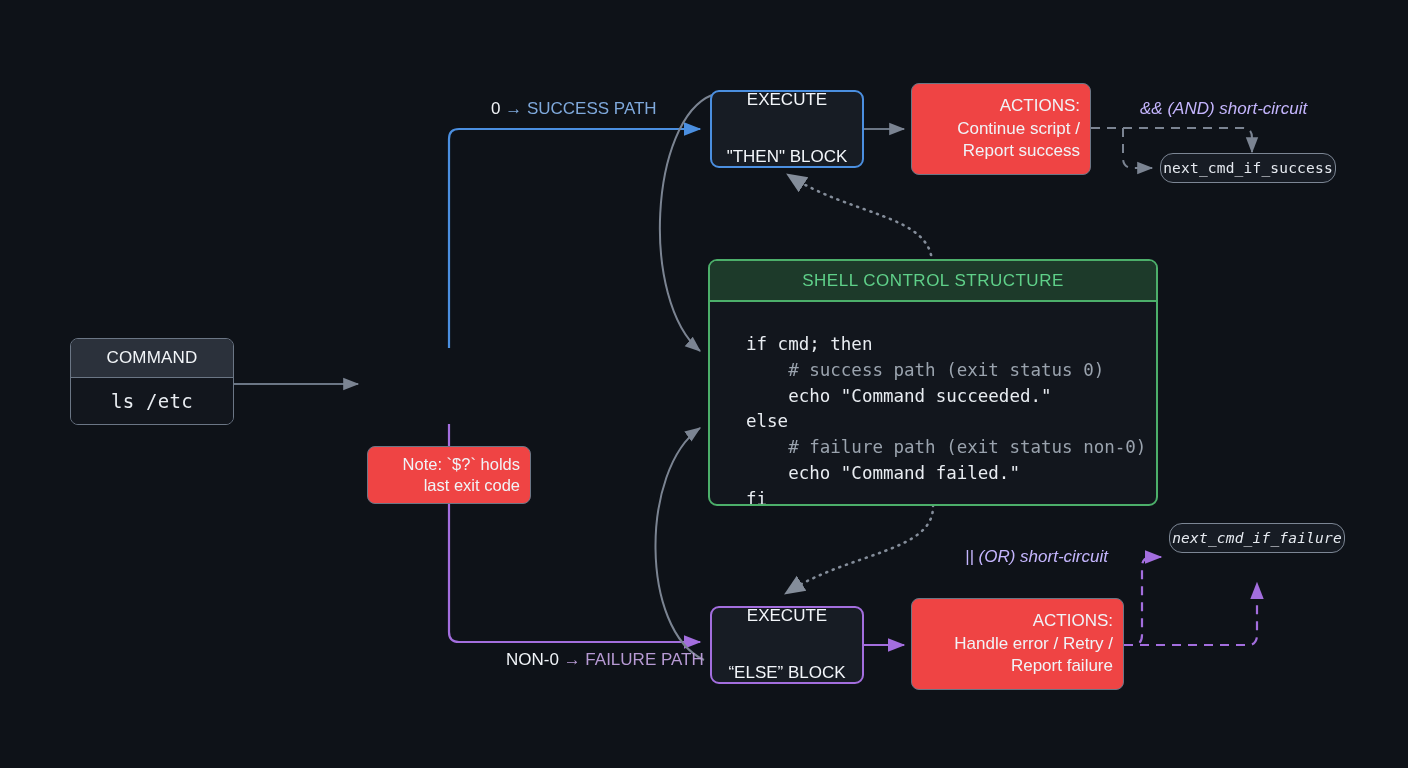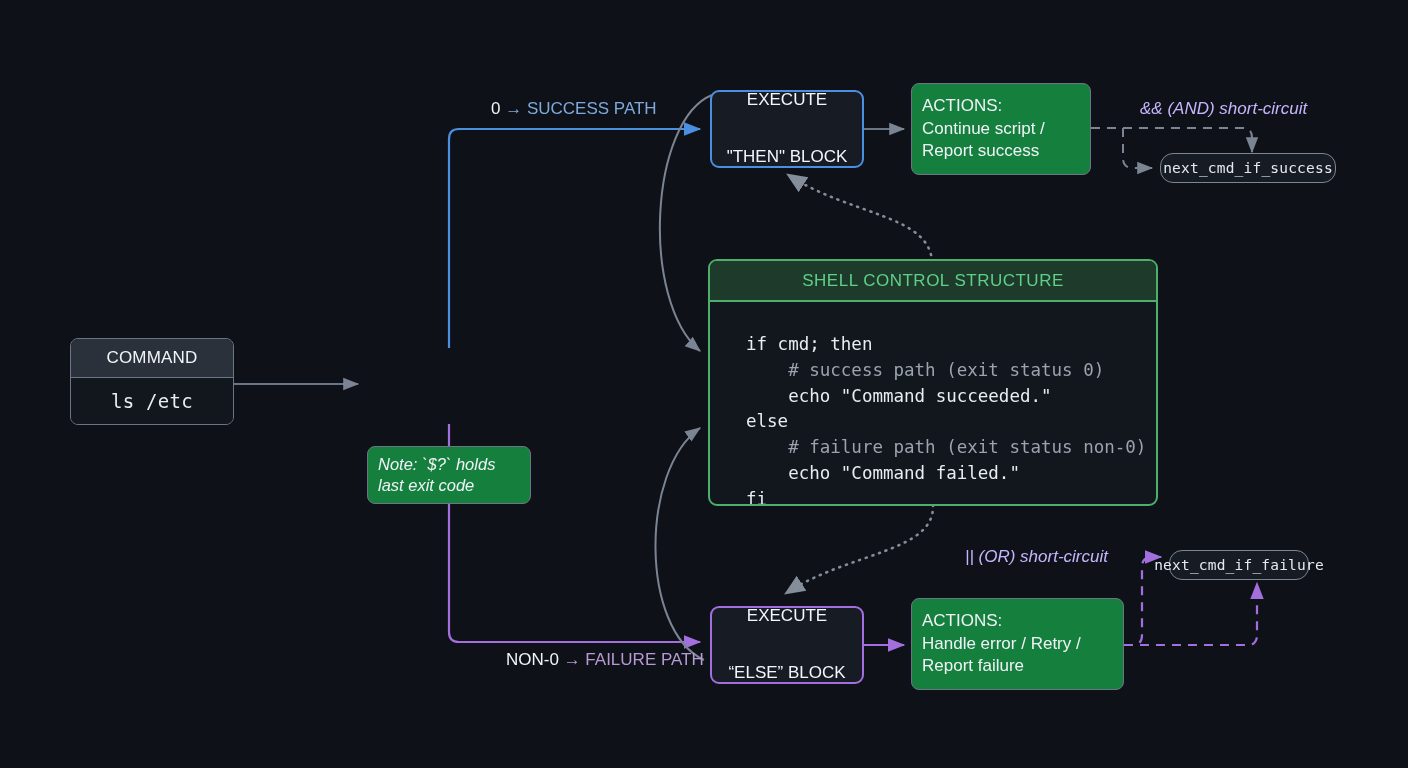--- a/index.html
+++ b/index.html
@@ -53,24 +53,24 @@
     font-family: "DejaVu Sans Mono", monospace;
     font-size: 19px;
     text-align: center;
     padding: 12px 6px;
     letter-spacing: 0.3px;
   }
   .plain {
     position: absolute;
     box-sizing: border-box;
     border-radius: 8px;
-    background: #15803d;
+    background: #ef4444;
     border: 1.6px solid #6b7685;
     display: flex;
-    align-items: flex-start;
+    align-items: flex-end;
     justify-content: center;
     text-align: center;
     line-height: 1.32;
     font-size: 17px;
     color: #f0f3f7;
     padding: 6px 10px;
   }
   .plain.note {
     font-size: 16.5px;
     line-height: 1.3;
@@ -192,21 +192,21 @@
 
     <path d="M1124,645 L1248,645 Q1257,645 1257,635 L1257,583" stroke="#a36ede" stroke-width="2.2" fill="none" stroke-dasharray="9 7" marker-end="url(#ah-purple)"></path>
   </svg>
 
   <div class="node" style="left:70px; top:338px; width:164px;">
     <div class="hdr">COMMAND</div>
     <div class="body">ls /etc</div>
   </div>
 
 
-  <div class="plain note" style="left:367px; top:446px; width:164px; height:58px; flex-direction:column;font-style:italic;">
+  <div class="plain note" style="left:367px; top:446px; width:164px; height:58px; flex-direction:column;">
     <span>Note: `$?` holds</span>
     <span>last exit code</span>
   </div>
 
   <div class="exec then" style="left:710px; top:90px; width:154px; height:78px; flex-direction:column;">
     <span>EXECUTE</span>
     <span>"THEN" BLOCK</span>
   </div>
 
   <div class="plain" style="left:911px; top:83px; width:180px; height:92px; flex-direction:column;">
@@ -223,21 +223,21 @@
     <span>EXECUTE</span>
     <span>“ELSE” BLOCK</span>
   </div>
 
   <div class="plain" style="left:911px; top:598px; width:213px; height:92px; flex-direction:column;">
     <span>ACTIONS:</span>
     <span>Handle error / Retry /</span>
     <span>Report failure</span>
   </div>
 
-  <div class="pill" style="left:1169px; top:550px; width:140px; height:30px;">
+  <div class="pill" style="left:1169px; top:523px; width:176px; height:30px;font-style:italic;">
     <span>next_cmd_if_failure</span>
   </div>
 
   <div class="codeblock" style="left:708px; top:259px; width:450px; height:247px;">
     <div class="ctitle">SHELL CONTROL STRUCTURE</div>
     <pre id="code-content"><span>if cmd; then</span>
 <span class="cmt">    # success path (exit status 0)</span>
 <span>    echo "Command succeeded."</span>
 <span>else</span>
 <span class="cmt">    # failure path (exit status non-0)</span>

